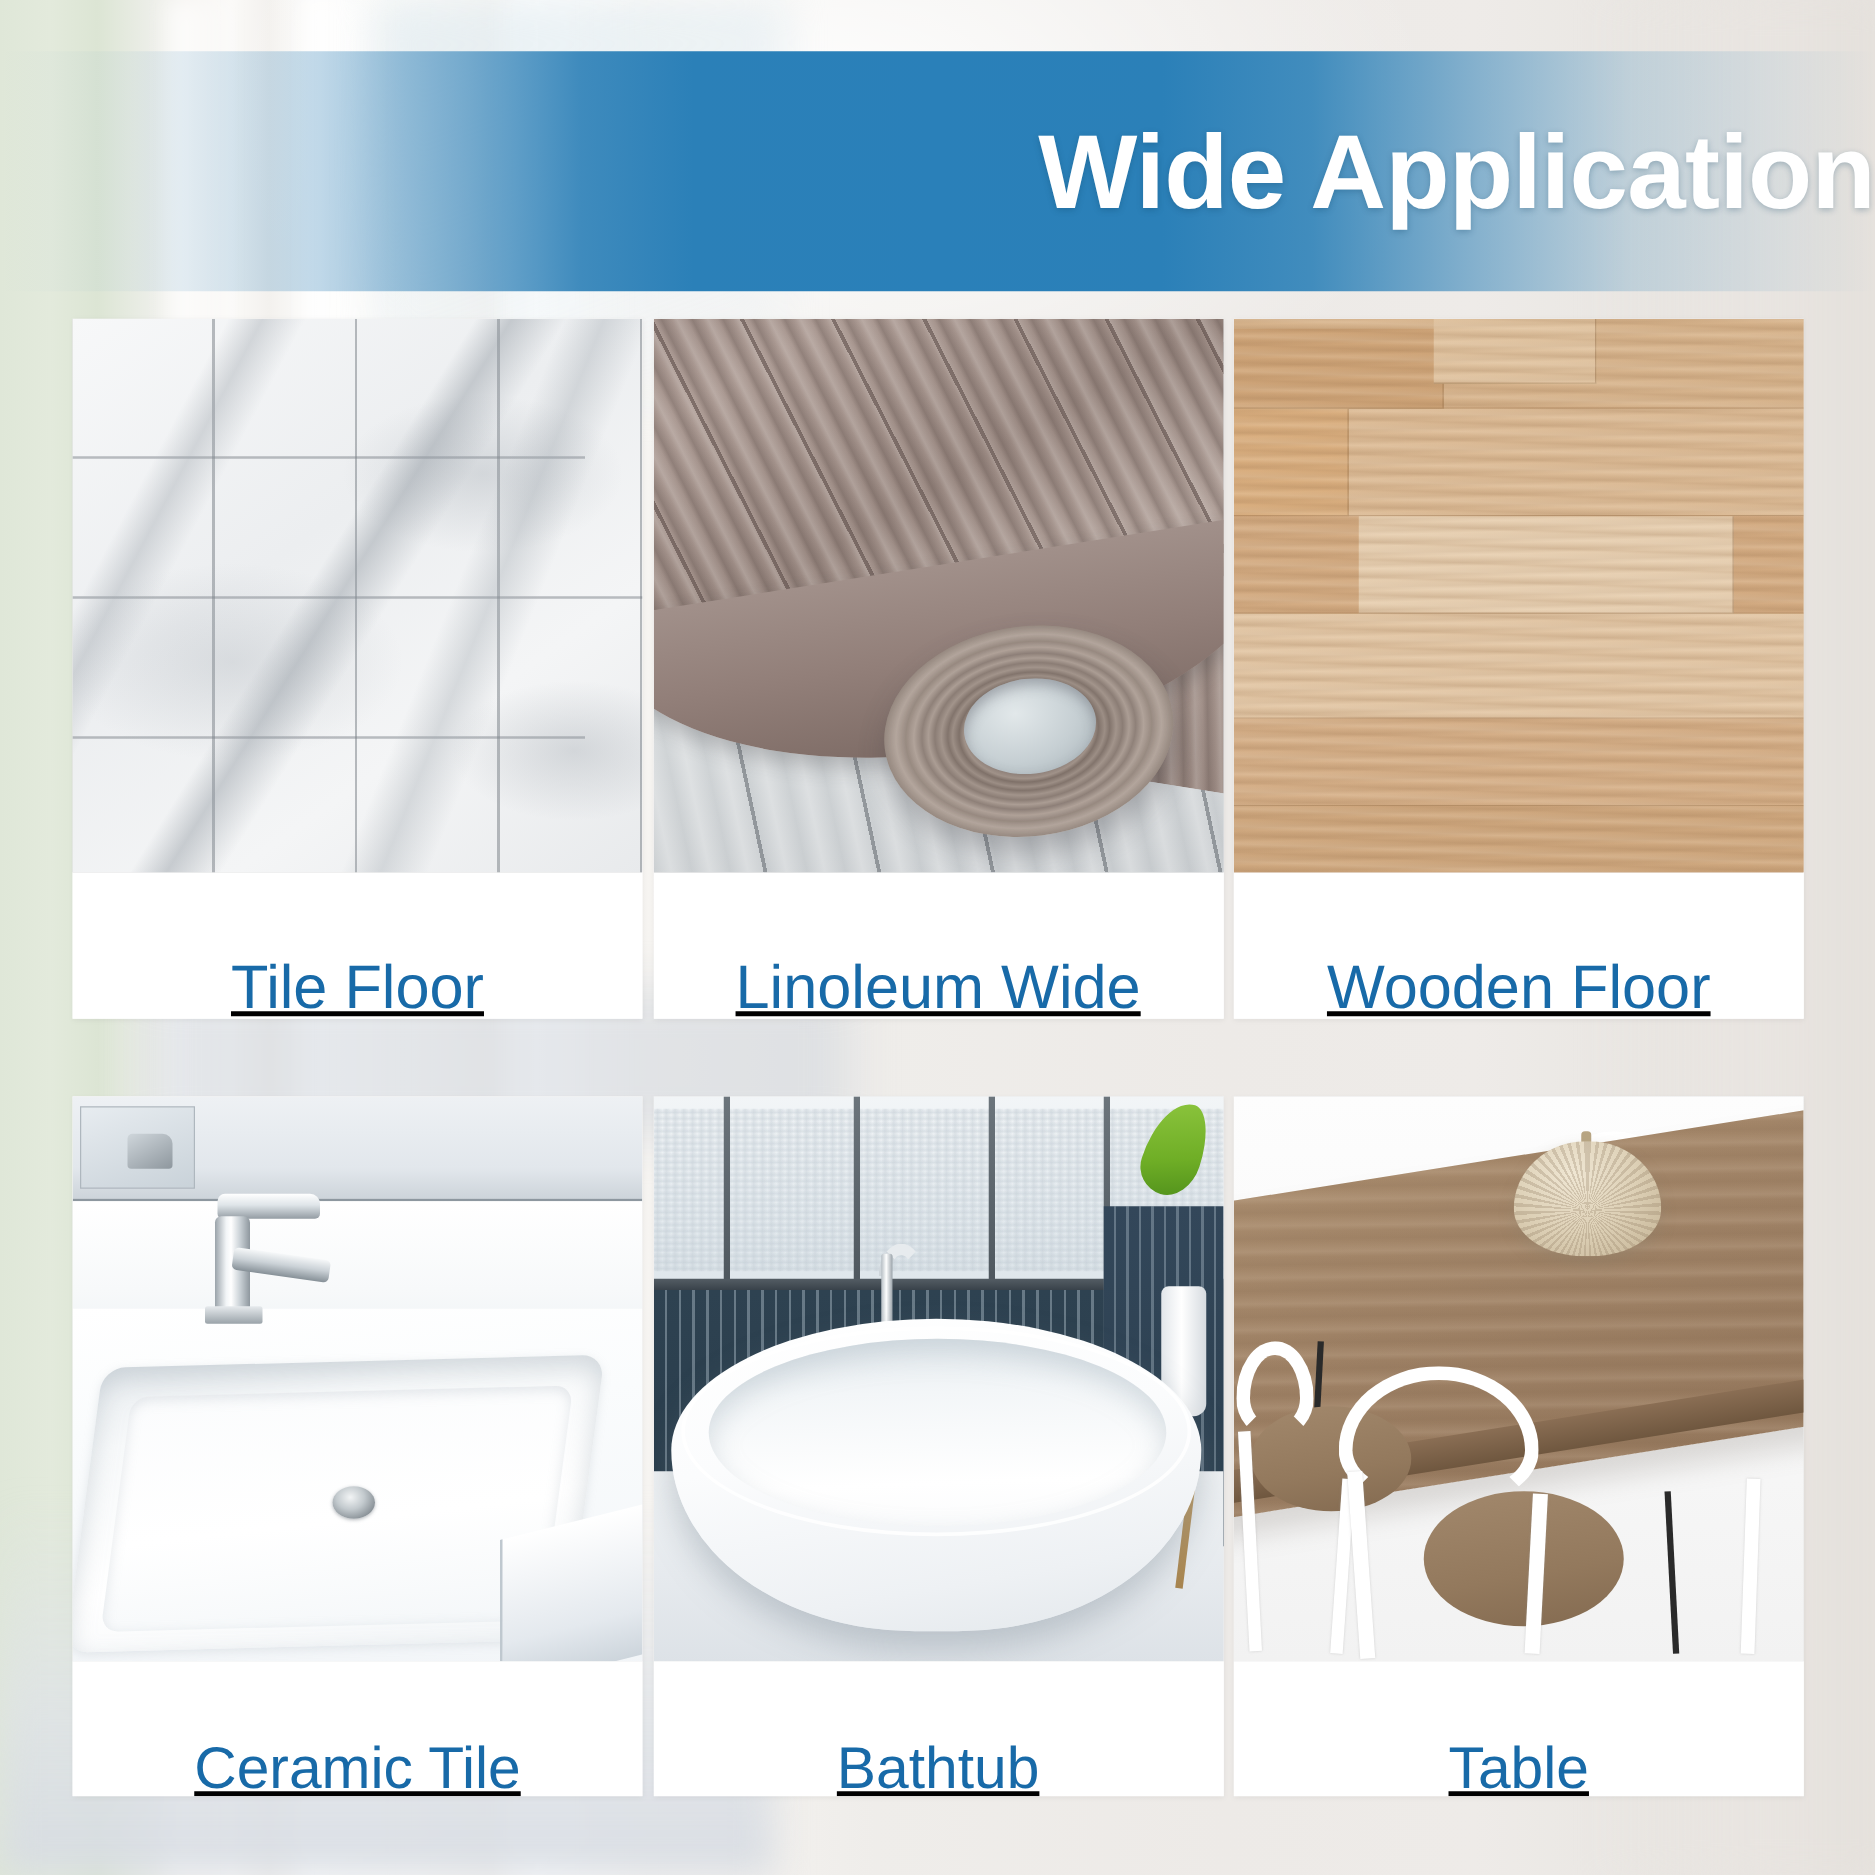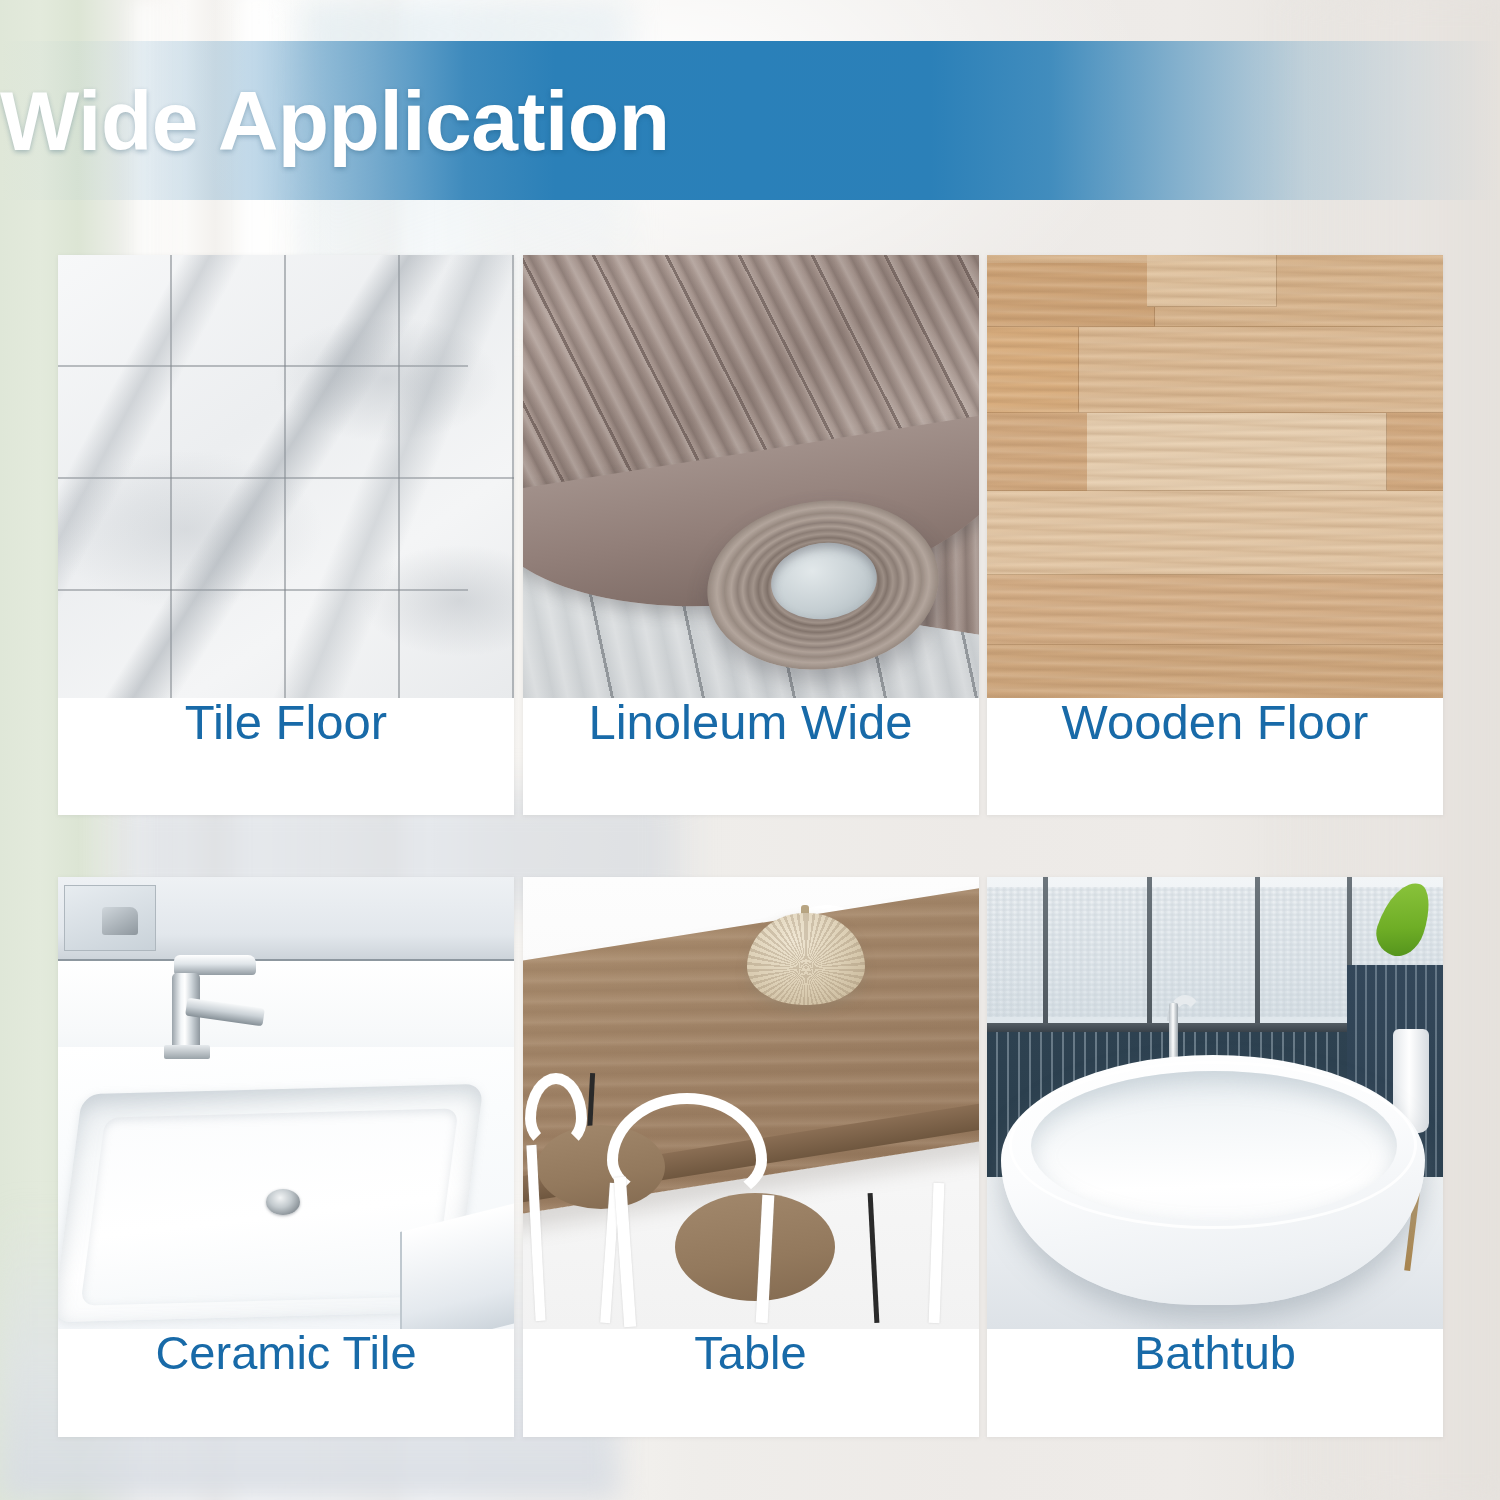--- a/index.html
+++ b/index.html
@@ -86,37 +86,37 @@
     background: linear-gradient(90deg, rgba(236,233,229,0) 0%, rgba(233,229,225,0.85) 60%, rgba(228,224,219,0.95) 100%);
     filter: blur(12px);
   }
 
   
   .banner {
     position: absolute;
     left: 0;
     top: 41px;
     width: 1500px;
-    height: 159px;
+    height: 192px;
     background: linear-gradient(90deg,
       rgba(56,132,184,0.00)   0%,
       rgba(56,132,184,0.06)   7%,
       rgba(48,128,183,0.30)  17%,
       rgba(43,126,182,0.62)  25%,
       rgba(38,124,181,0.88)  31%,
       #2b80b8  37%,
       #2a80b9  50%,
       #2b80b8  62%,
       rgba(41,127,183,0.88)  70%,
       rgba(48,130,184,0.58)  78%,
       rgba(60,138,188,0.24)  87%,
       rgba(80,150,195,0.00) 100%);
     display: flex;
     align-items: center;
-    justify-content: flex-start;
+    justify-content: flex-end;
   }
   .banner-title {
     color: #ffffff;
     font-family: "Liberation Sans", sans-serif;
     font-weight: bold;
     font-size: 84px;
     line-height: 1;
     letter-spacing: -0.5px;
     text-shadow: 0 2px 5px rgba(12,60,95,0.28);
     white-space: nowrap;
@@ -147,23 +147,24 @@
   .card-media {
     position: relative;
     width: 100%;
     height: 443px;
     overflow: hidden;
     background: #ddd;
   }
   .card-caption {
     flex: 1;
     display: flex;
-    align-items: flex-start;
+    align-items: flex-end;
     justify-content: center;
     background: #ffffff;
+    text-decoration: underline;
   }
   .caption-text {
     color: #186aa8;
     font-family: "Liberation Sans", sans-serif;
     font-size: 49px;
     font-weight: normal;
     line-height: 1;
     white-space: nowrap;
   }
   
@@ -623,56 +624,20 @@
           <div class="drain"></div>
           <div class="faucet-spout"></div>
           <div class="faucet-body"></div>
           <div class="faucet-handle"></div>
           <div class="faucet-base"></div>
           <div class="cab-edge"></div>
         </div>
       </div>
       <div class="card-caption">
         <span class="caption-text">Ceramic Tile</span>
-      </div>
-    </div>
-
-    <div class="card row2">
-      <div class="card-media">
-        <div class="sc-table">
-
-          <div class="back" style="left:262px;top:28px;width:84px;height:56px;"></div>
-          <div class="leg" style="left:300px;top:66px;width:9px;height:52px;"></div>
-          <div class="back" style="left:350px;top:48px;width:92px;height:60px;"></div>
-          <div class="leg" style="left:392px;top:86px;width:9px;height:58px;"></div>
-
-          <div class="top"></div>
-          <div class="edge"></div>
-
-          <div class="ball-stem"></div>
-          <div class="ball"></div>
-
-          <div class="tleg" style="left:64px;top:196px;height:120px;transform:rotate(3deg);"></div>
-          <div class="tleg" style="left:348px;top:316px;height:130px;transform:rotate(-3deg);"></div>
-
-          <div class="seat" style="left:14px;top:248px;width:128px;height:84px;"></div>
-          <div class="back" style="left:2px;top:196px;width:62px;height:76px;"></div>
-          <div class="leg" style="left:8px;top:268px;width:10px;height:176px;transform:rotate(-3deg);"></div>
-          <div class="leg" style="left:82px;top:306px;width:10px;height:140px;transform:rotate(4deg);"></div>
-
-          <div class="seat" style="left:152px;top:316px;width:160px;height:108px;"></div>
-          <div class="back" style="left:84px;top:216px;width:160px;height:112px;"></div>
-          <div class="leg" style="left:96px;top:300px;width:12px;height:150px;transform:rotate(-4deg);"></div>
-          <div class="leg" style="left:236px;top:318px;width:12px;height:128px;transform:rotate(3deg);"></div>
-
-          <div class="leg" style="left:408px;top:306px;width:11px;height:140px;transform:rotate(2deg);"></div>
-        </div>
-      </div>
-      <div class="card-caption">
-        <span class="caption-text">Table</span>
       </div>
     </div>
 
     <div class="card row2">
       <div class="card-media">
         <div class="sc-tub">
           <div class="window"></div>
           <div class="city"></div>
           <div class="mullion" style="left:56px"></div>
           <div class="mullion" style="left:160px"></div>
@@ -691,14 +656,50 @@
             <div class="tub-inner"></div>
             <div class="tub-rim"></div>
           </div>
         </div>
       </div>
       <div class="card-caption">
         <span class="caption-text">Bathtub</span>
       </div>
     </div>
 
+    <div class="card row2">
+      <div class="card-media">
+        <div class="sc-table">
+
+          <div class="back" style="left:262px;top:28px;width:84px;height:56px;"></div>
+          <div class="leg" style="left:300px;top:66px;width:9px;height:52px;"></div>
+          <div class="back" style="left:350px;top:48px;width:92px;height:60px;"></div>
+          <div class="leg" style="left:392px;top:86px;width:9px;height:58px;"></div>
+
+          <div class="top"></div>
+          <div class="edge"></div>
+
+          <div class="ball-stem"></div>
+          <div class="ball"></div>
+
+          <div class="tleg" style="left:64px;top:196px;height:120px;transform:rotate(3deg);"></div>
+          <div class="tleg" style="left:348px;top:316px;height:130px;transform:rotate(-3deg);"></div>
+
+          <div class="seat" style="left:14px;top:248px;width:128px;height:84px;"></div>
+          <div class="back" style="left:2px;top:196px;width:62px;height:76px;"></div>
+          <div class="leg" style="left:8px;top:268px;width:10px;height:176px;transform:rotate(-3deg);"></div>
+          <div class="leg" style="left:82px;top:306px;width:10px;height:140px;transform:rotate(4deg);"></div>
+
+          <div class="seat" style="left:152px;top:316px;width:160px;height:108px;"></div>
+          <div class="back" style="left:84px;top:216px;width:160px;height:112px;"></div>
+          <div class="leg" style="left:96px;top:300px;width:12px;height:150px;transform:rotate(-4deg);"></div>
+          <div class="leg" style="left:236px;top:318px;width:12px;height:128px;transform:rotate(3deg);"></div>
+
+          <div class="leg" style="left:408px;top:306px;width:11px;height:140px;transform:rotate(2deg);"></div>
+        </div>
+      </div>
+      <div class="card-caption">
+        <span class="caption-text">Table</span>
+      </div>
+    </div>
+
   </div>
 </div>
 
 </body></html>

